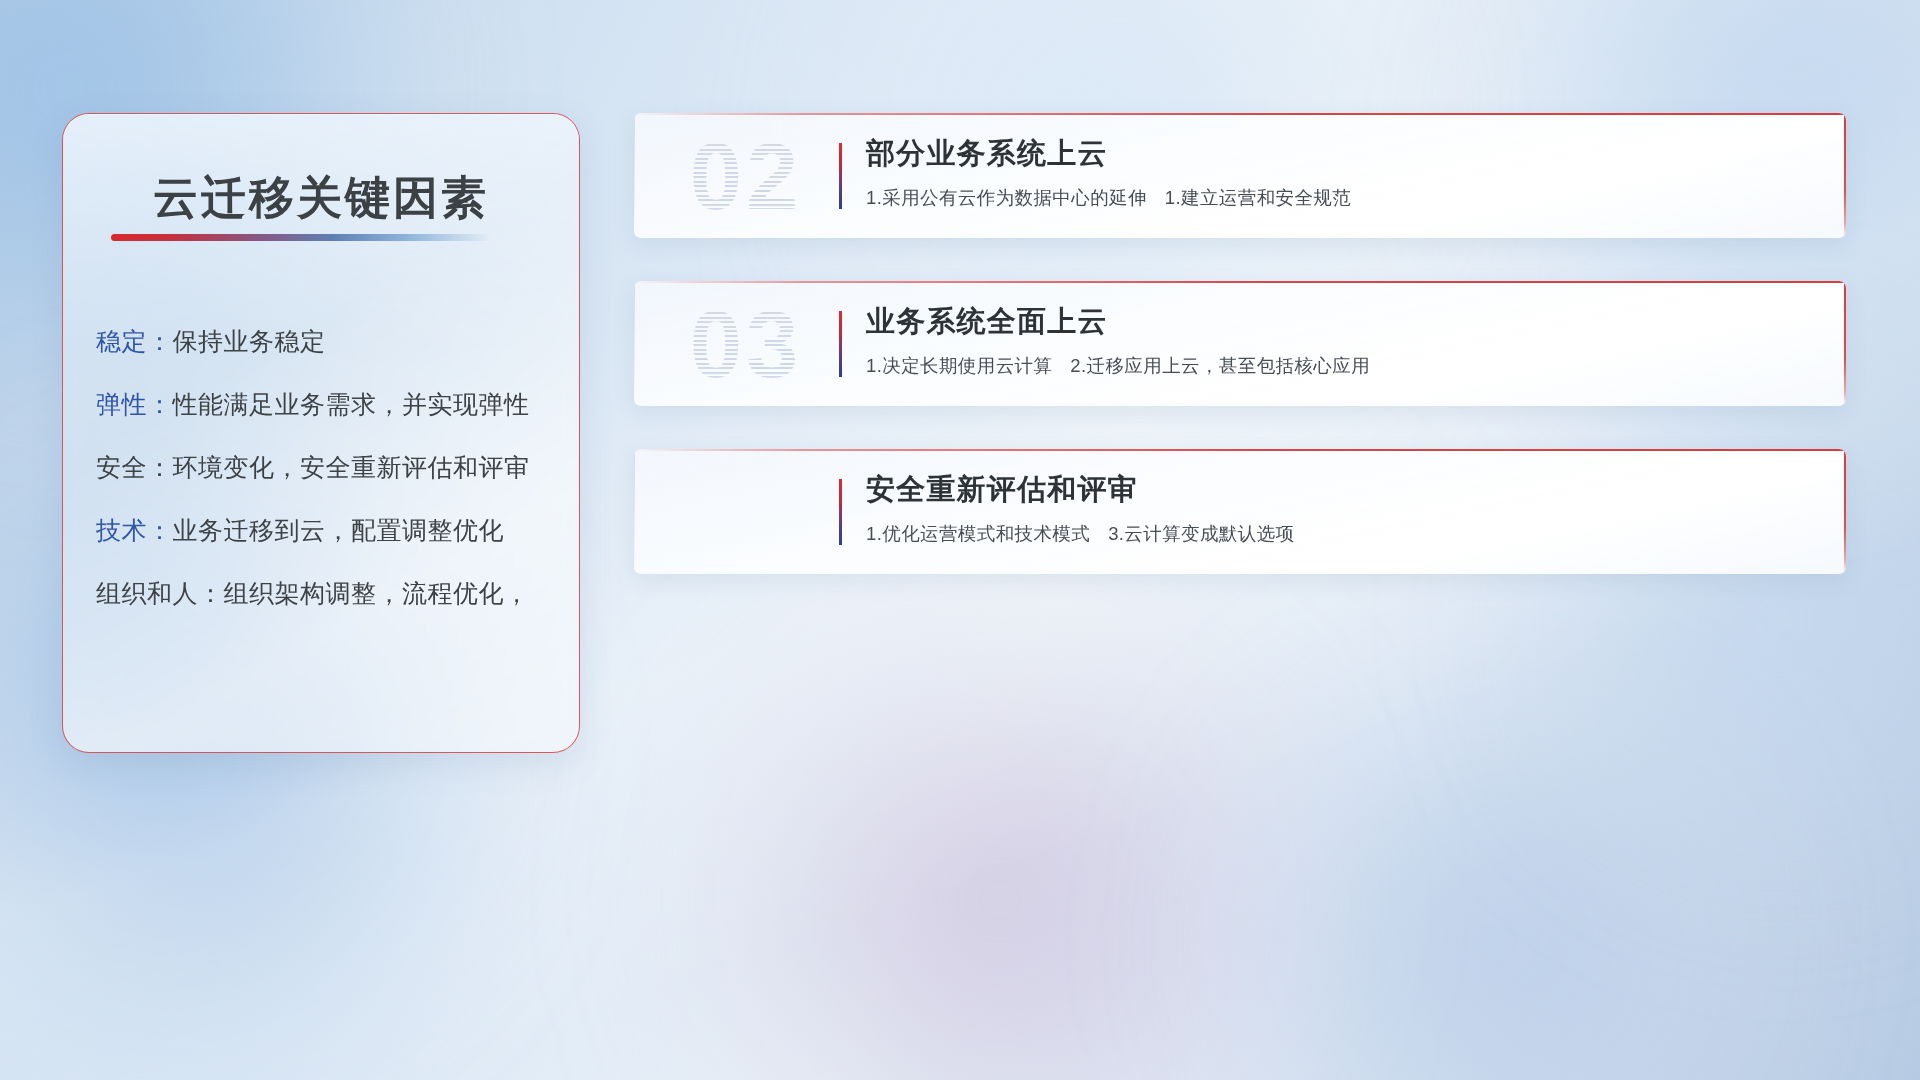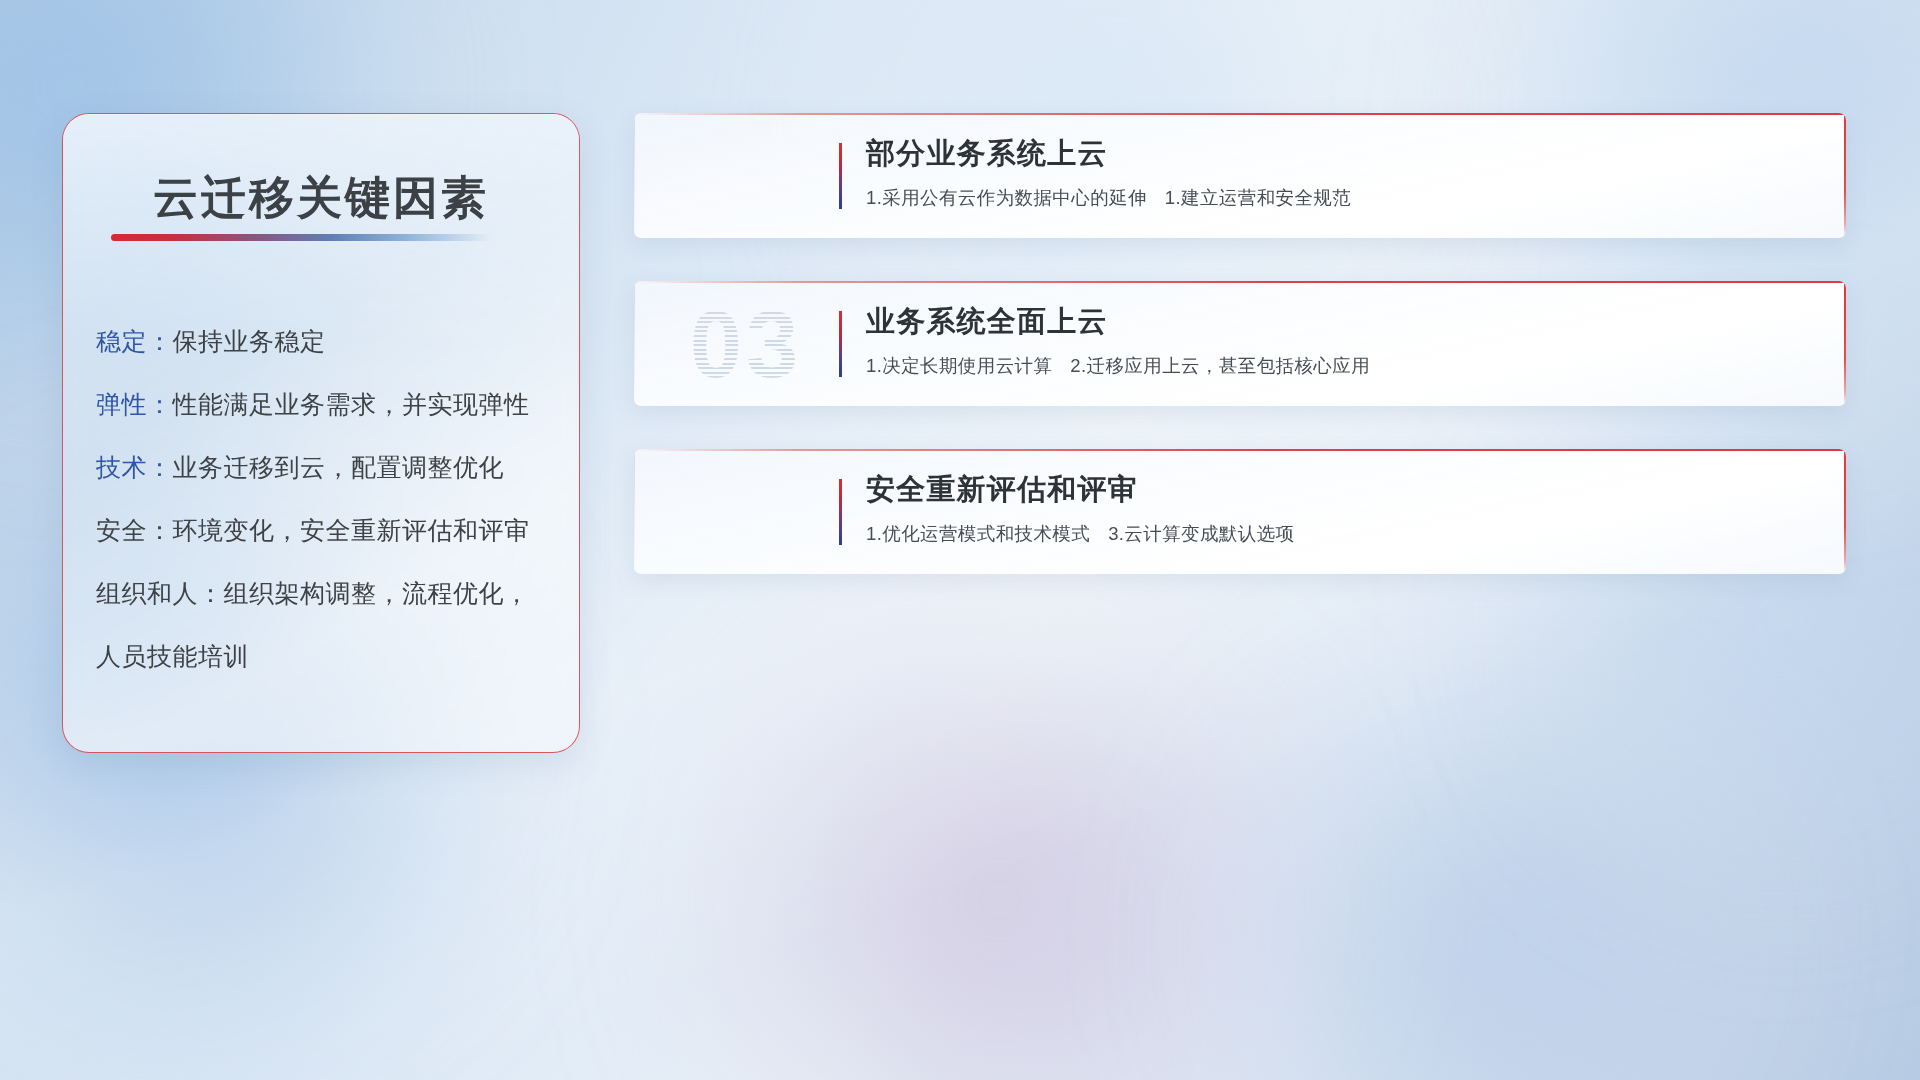--- a/index.html
+++ b/index.html
@@ -156,41 +156,39 @@
   <div class="panel-rule"></div>
 
   <div class="panel-list">
     <div class="panel-line">
       <span class="lbl">稳定：</span><span>保持业务稳定</span>
     </div>
     <div class="panel-line">
       <span class="lbl">弹性：</span><span>性能满足业务需求，并实现弹性</span>
     </div>
     <div class="panel-line">
+      <span class="lbl dark">安全：</span><span>环境变化，安全重新评估和评审</span>
+    </div>
+    <div class="panel-line">
       <span class="lbl">技术：</span><span>业务迁移到云，配置调整优化</span>
     </div>
     <div class="panel-line">
-      <span class="lbl dark">安全：</span><span>环境变化，安全重新评估和评审</span>
-    </div>
-    <div class="panel-line">
       <span class="lbl dark">组织和人：</span><span>组织架构调整，流程优化，</span>
-    </div>
-    <div class="panel-line">
-      <span>人员技能培训</span>
     </div>
   </div>
 </section>
 
 <section class="cards">
 
 
   <article class="card">
     <div class="card-edge-top"></div>
     <div class="card-edge-right"></div>
     <div class="card-edge-left"></div>
+    <div class="ghost-num tint">02</div>
     <div class="accent-bar"></div>
     <div class="card-body">
       <div class="card-title">部分业务系统上云</div>
       <div class="card-desc">
         <span>1.采用公有云作为数据中心的延伸</span><span class="gap"></span><span>1.建立运营和安全规范</span>
       </div>
     </div>
   </article>
 
   <article class="card">

